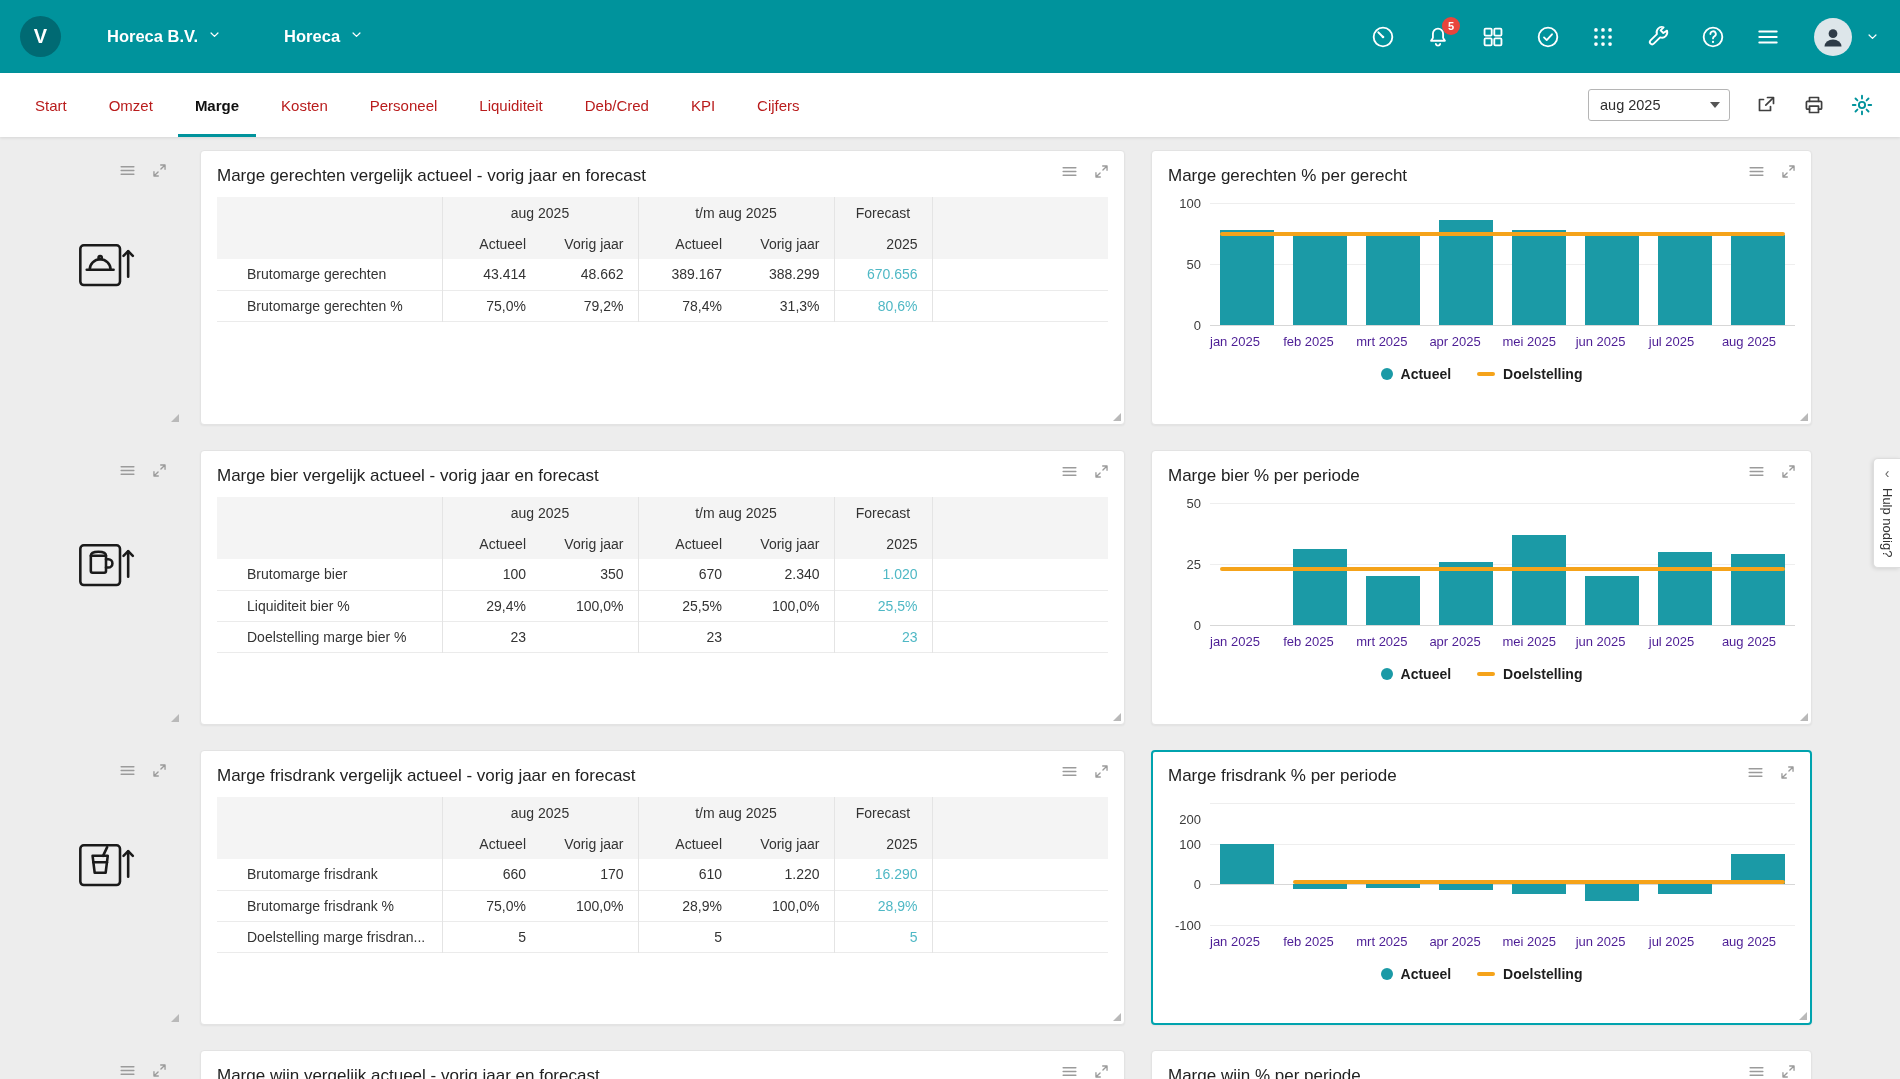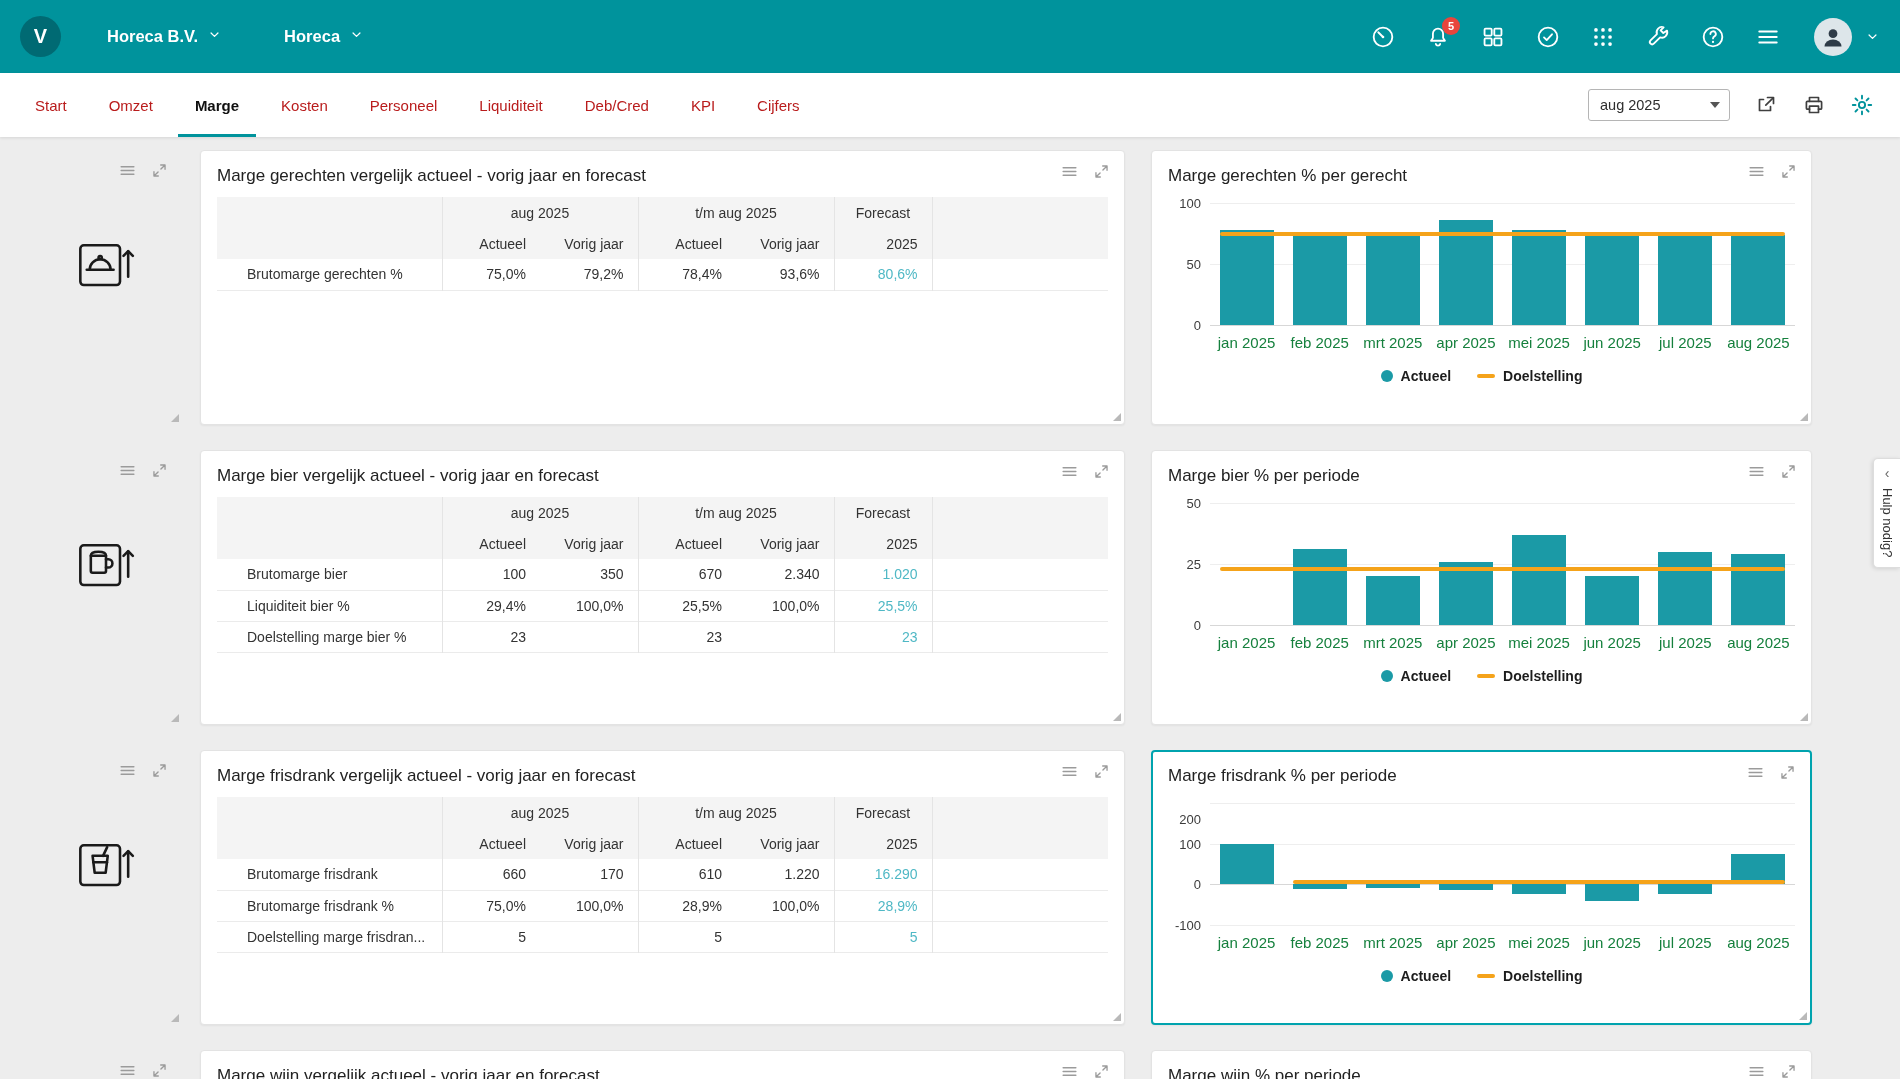--- a/index.html
+++ b/index.html
@@ -78,21 +78,21 @@
   
   .chart-grid{display:flex;margin-top:16px}
   .yaxis{width:42px;position:relative;height:122px;flex:none}
   .ytick{position:absolute;right:9px;transform:translateY(-50%);font-size:13px;color:#3c3c3c}
   .plot{flex:1;position:relative;height:122px}
   .gridline{position:absolute;left:0;right:0;height:1px;background:#eee}
   .gridline.zero{background:#d7d7d7}
   .bar{position:absolute;width:54px;background:var(--bar)}
   .target-line{position:absolute;height:4px;border-radius:2px;background:var(--target)}
   .xaxis{display:flex;margin-left:42px;margin-top:9px}
-  .xtick{flex:1;text-align:center;font-size:15px;color:#15803d;white-space:nowrap}
+  .xtick{flex:1;font-size:13px;color:#4c1d95;white-space:nowrap}
   .legend{display:flex;justify-content:center;align-items:center;gap:26px;margin-top:17px}
   .litem{display:flex;align-items:center;gap:8px;cursor:pointer}
   .ldot{width:12px;height:12px;border-radius:50%;background:var(--bar)}
   .ldash{width:18px;height:4.5px;border-radius:2px;background:var(--target)}
   .llab{font-size:14px;font-weight:700;color:#1d1d1d}
 
   
   .help-tab{position:fixed;right:0;top:458px;width:27px;background:#fff;border:1px solid #ddd;
     border-right:none;border-radius:5px 0 0 5px;box-shadow:-1px 1px 4px rgba(0,0,0,.12);
     display:flex;flex-direction:column;align-items:center;padding:7px 0 10px;gap:8px;z-index:10;cursor:pointer}
@@ -267,25 +267,34 @@
                 <th class="colh sep">Actueel</th>
                 <th class="colh">Vorig jaar</th>
                 <th class="colh sep">Actueel</th>
                 <th class="colh">Vorig jaar</th>
                 <th class="colh sep">2025</th>
                 <th class="sep"></th>
               </tr>
             </thead>
             <tbody>
               <tr>
+                <td class="lab">Brutomarge gerechten</td>
+                <td class="num sep">43.414</td>
+                <td class="num">48.662</td>
+                <td class="num sep">389.167</td>
+                <td class="num">388.299</td>
+                <td class="num sep forecast">670.656</td>
+                <td class="sep"></td>
+              </tr>
+              <tr>
                 <td class="lab">Brutomarge gerechten %</td>
                 <td class="num sep">75,0%</td>
                 <td class="num">79,2%</td>
                 <td class="num sep">78,4%</td>
-                <td class="num">93,6%</td>
+                <td class="num">31,3%</td>
                 <td class="num sep forecast">80,6%</td>
                 <td class="sep"></td>
               </tr>
             </tbody>
           </table>
           <div class="resize-br"></div>
         </div>
         <div class="card chart-card">
           <div class="card-controls">
             <button class="ctrl"><svg viewBox="0 0 24 24" fill="none" stroke="currentColor" stroke-width="1.9" stroke-linecap="round" stroke-linejoin="round">

